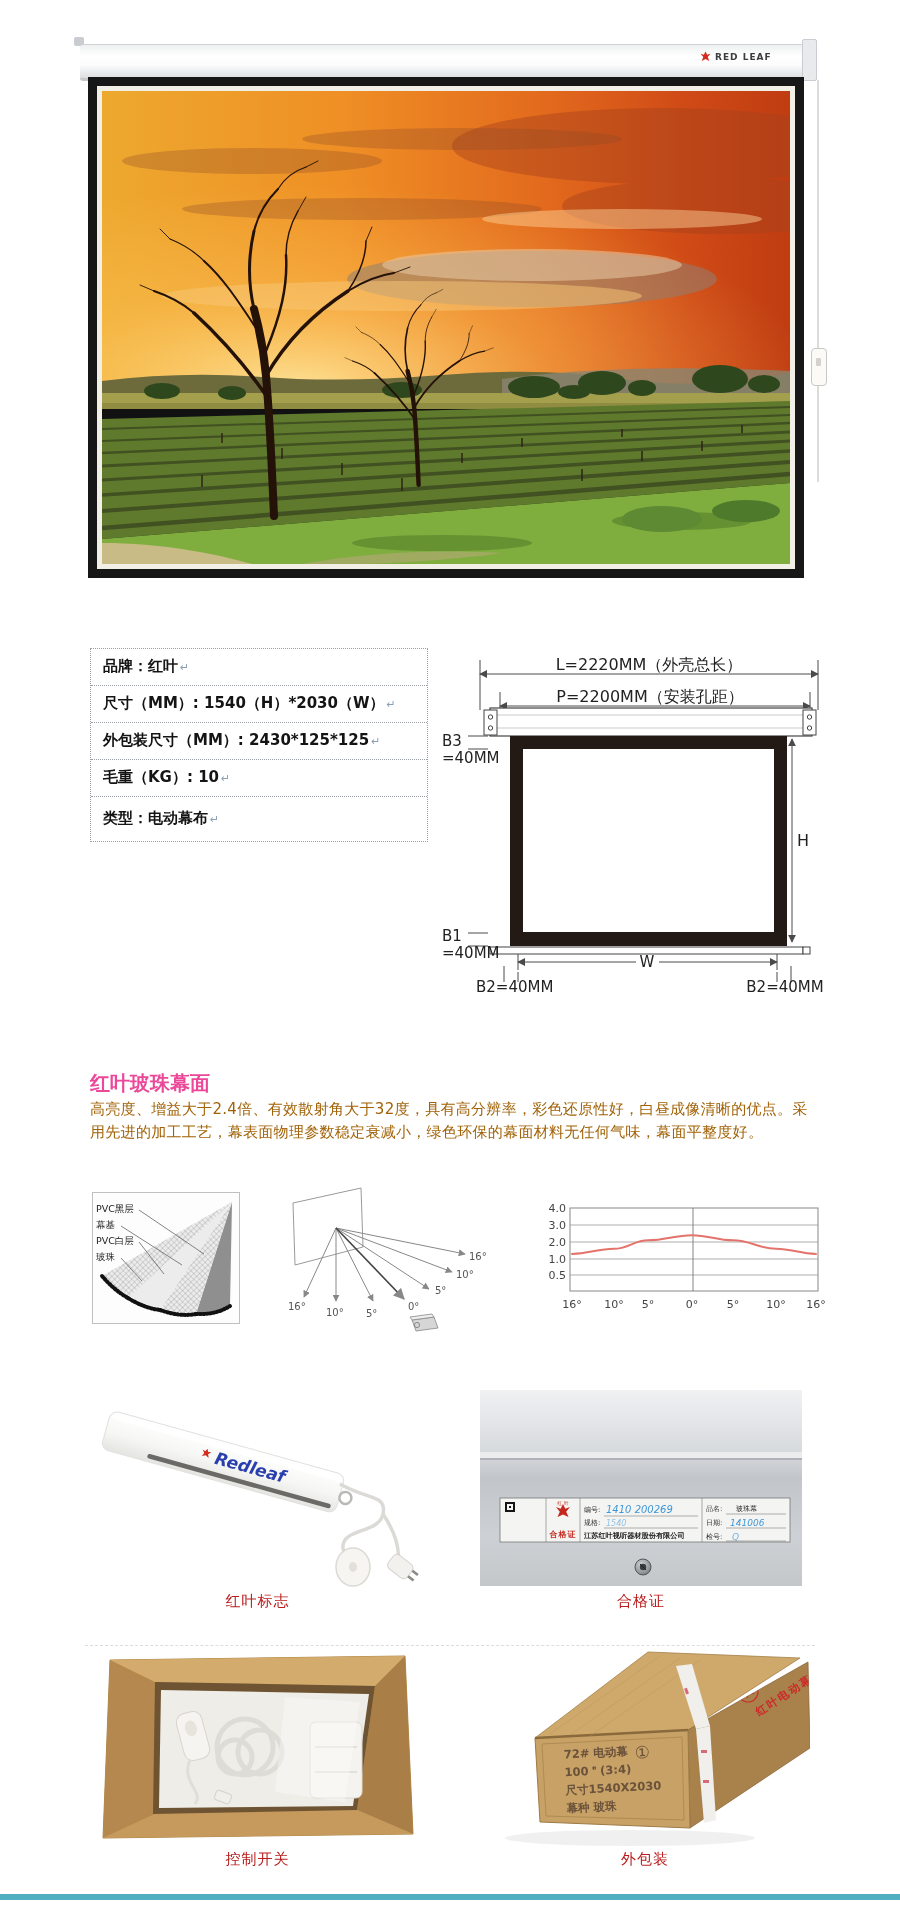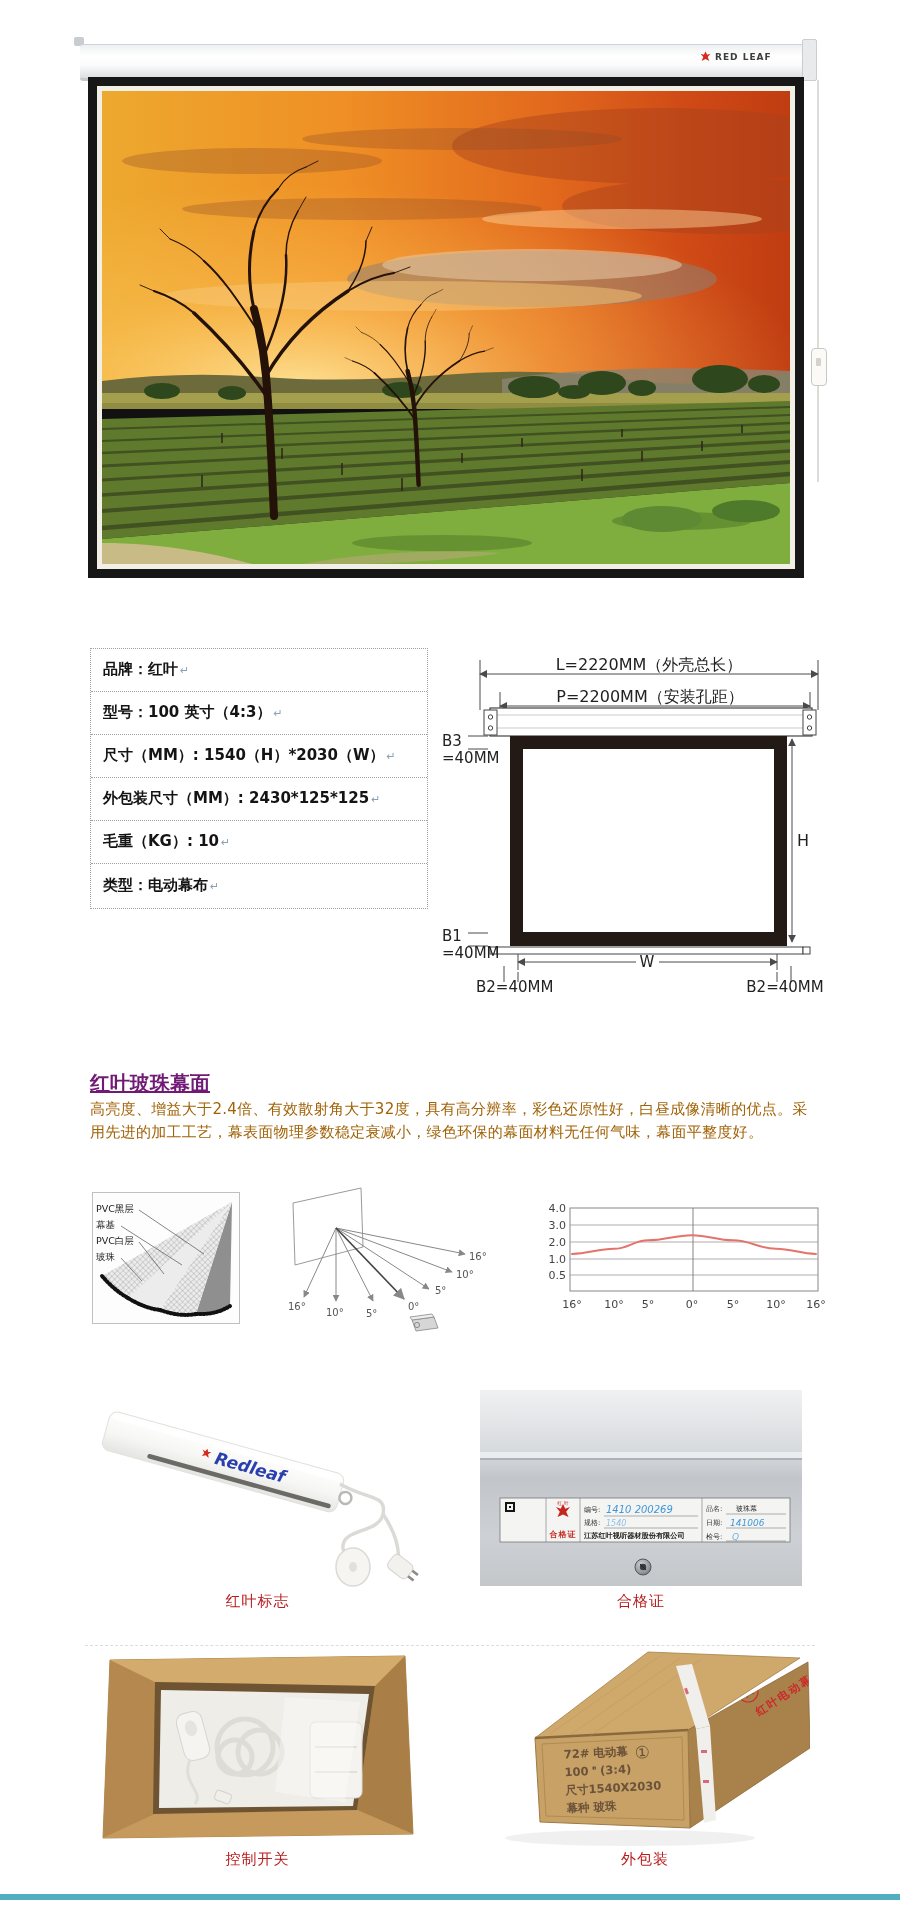--- a/index.html
+++ b/index.html
@@ -15,26 +15,26 @@
   #brand-logo .txt{font-size:9px;font-weight:bold;color:#3d3d3d;letter-spacing:1px;}
   #cap-right{left:802px;top:39px;width:13px;height:40px;background:#e8eaec;border:1px solid #c9ccd0;border-radius:2px;}
   #screen{left:88px;top:77px;width:716px;height:501px;box-sizing:border-box;border:9px solid #171717;background:#111;}
   #screen-inner{width:100%;height:100%;box-sizing:border-box;border:5px solid #f2efe7;}
   #screen-inner svg{display:block;}
   #cord{left:817px;top:80px;width:2px;height:402px;background:#dcdcd8;}
   #switch{left:811px;top:348px;width:14px;height:36px;background:#fbfaf7;border:1px solid #c8c8c4;border-radius:4px;}
   #switch:before{content:"";position:absolute;left:4px;top:9px;width:5px;height:8px;background:#d4d2cc;border-radius:1px;}
   
   #spec-table{left:90px;top:648px;width:338px;border:1px dotted #9aa0a6;box-sizing:border-box;}
-  .spec-row{padding:8px 12px;font-size:15px;font-weight:bold;color:#141414;line-height:24px;
+  .spec-row{padding:8px 12px;font-size:15px;font-weight:bold;color:#141414;line-height:19px;
             border-bottom:1px dotted #9aa0a6;}
   .spec-row:last-child{border-bottom:none;line-height:27px;}
   .pmark{font-size:11px;font-weight:normal;color:#8ca0b4;margin-left:2px;}
   
-  #feature-title{left:90px;top:1070px;font-size:20px;font-weight:bold;color:#701a75;text-decoration:underline;}
+  #feature-title{left:90px;top:1070px;font-size:20px;font-weight:bold;color:#ec4899;}
   #feature-desc{left:90px;top:1098px;width:726px;font-size:15px;color:#a16207;line-height:23px;letter-spacing:.3px;}
   
   .caption{font-size:15px;color:#b91c1c;text-align:center;letter-spacing:1px;}
   #cap-photo-logo{left:95px;top:1592px;width:325px;}
   #cap-photo-cert{left:480px;top:1592px;width:322px;}
   #cap-photo-switch{left:95px;top:1850px;width:325px;}
   #cap-photo-box{left:480px;top:1850px;width:330px;}
   #row2-divider{left:85px;top:1645px;width:730px;border-top:1px dashed #ddd;}
   #bottom-bar{left:0;top:1894px;width:900px;height:6px;}
   svg text{font-family:"DejaVu Sans","Liberation Sans",sans-serif;}
@@ -142,21 +142,20 @@
         <path d="M0,452 C60,452 110,462 150,473 L0,473 Z" fill="#c9bb86"></path>
         <path d="M200,473 C260,462 330,458 400,462 C360,468 300,472 260,473 Z" fill="#b5a878" opacity="0.6"></path>
         <use href="#tree1" transform="translate(160,0)"></use>
         <use href="#tree1" transform="translate(310,160) scale(0.55)"></use>
       </svg>
     </div>
   </div>
 
   <div class="abs" id="spec-table">
     <div class="spec-row"><span>品牌：红叶</span><span class="pmark">↵</span></div>
-    <div class="spec-row"><span>型号：100 英寸（4:3）</span><span class="pmark">↵</span></div>
     <div class="spec-row"><span>尺寸（MM）: 1540（H）*2030（W）</span><span class="pmark">↵</span></div>
     <div class="spec-row"><span>外包装尺寸（MM）: 2430*125*125</span><span class="pmark">↵</span></div>
     <div class="spec-row"><span>毛重（KG）: 10</span><span class="pmark">↵</span></div>
     <div class="spec-row"><span>类型：电动幕布</span><span class="pmark">↵</span></div>
   </div>
 
   <svg class="abs" style="left:440px;top:636px;" width="420" height="358" viewBox="0 0 420 358">
     <defs>
       <marker id="arr" viewBox="0 0 10 10" refX="9" refY="5" markerWidth="8" markerHeight="8" orient="auto-start-reverse">
         <path d="M0,0 L10,5 L0,10 Z" fill="#4a4a4a"></path>

